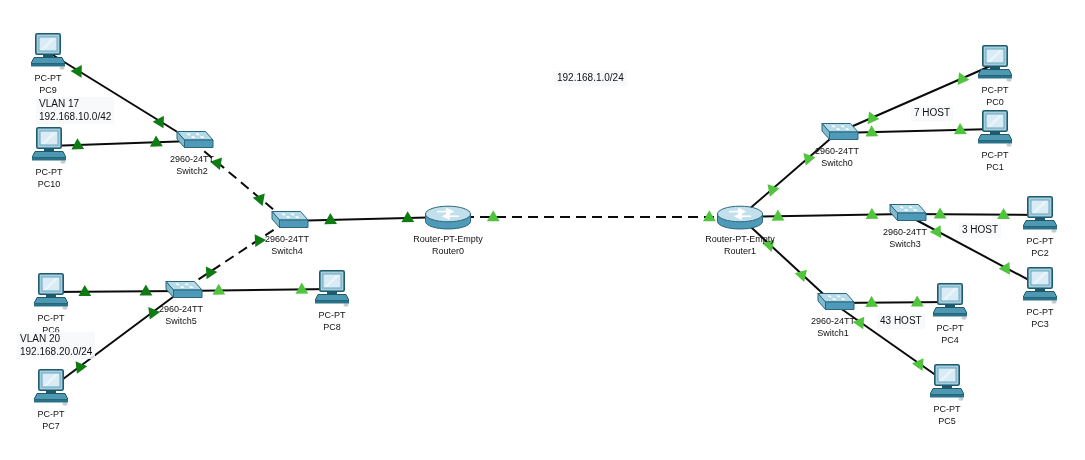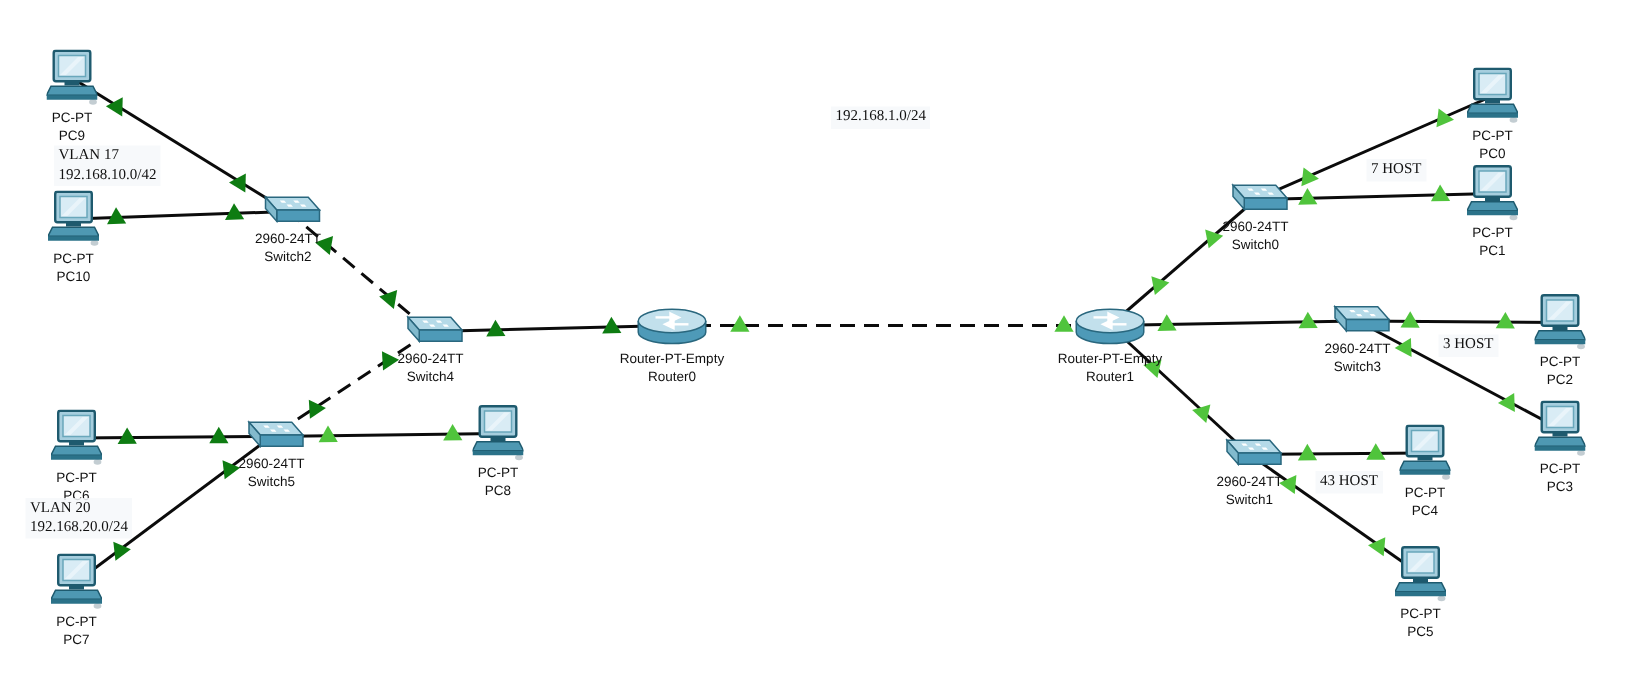--- a/index.html
+++ b/index.html
@@ -9,21 +9,21 @@
   }
   #wires{position:absolute;left:0;top:0;width:1085px;height:460px;}
   .device{position:absolute;}
   .device svg{display:block;}
   .dev-label{
     position:absolute;width:120px;text-align:center;
     font-size:9px;line-height:11.5px;color:#111111;white-space:nowrap;
   }
   .note{
     position:absolute;font-size:10px;line-height:12.5px;color:#111111;
-    background:rgba(246,248,250,0.85);padding:1px 3px;white-space:nowrap;font-family:Liberation Serif, serif;
+    background:rgba(246,248,250,0.85);padding:1px 3px;white-space:nowrap;
   }
 </style>
 </head>
 <body>
 
 <div id="canvas" style="background: rgb(255, 255, 255);">
   <svg id="wires" xmlns="http://www.w3.org/2000/svg">
       <line x1="48" y1="52" x2="192" y2="141" stroke="#0b0b0b" stroke-width="2"></line>
       <line x1="49" y1="146" x2="192" y2="141" stroke="#0b0b0b" stroke-width="2"></line>
       <line x1="192" y1="141" x2="287" y2="221" stroke="#0b0b0b" stroke-width="2" stroke-dasharray="10 6"></line>

